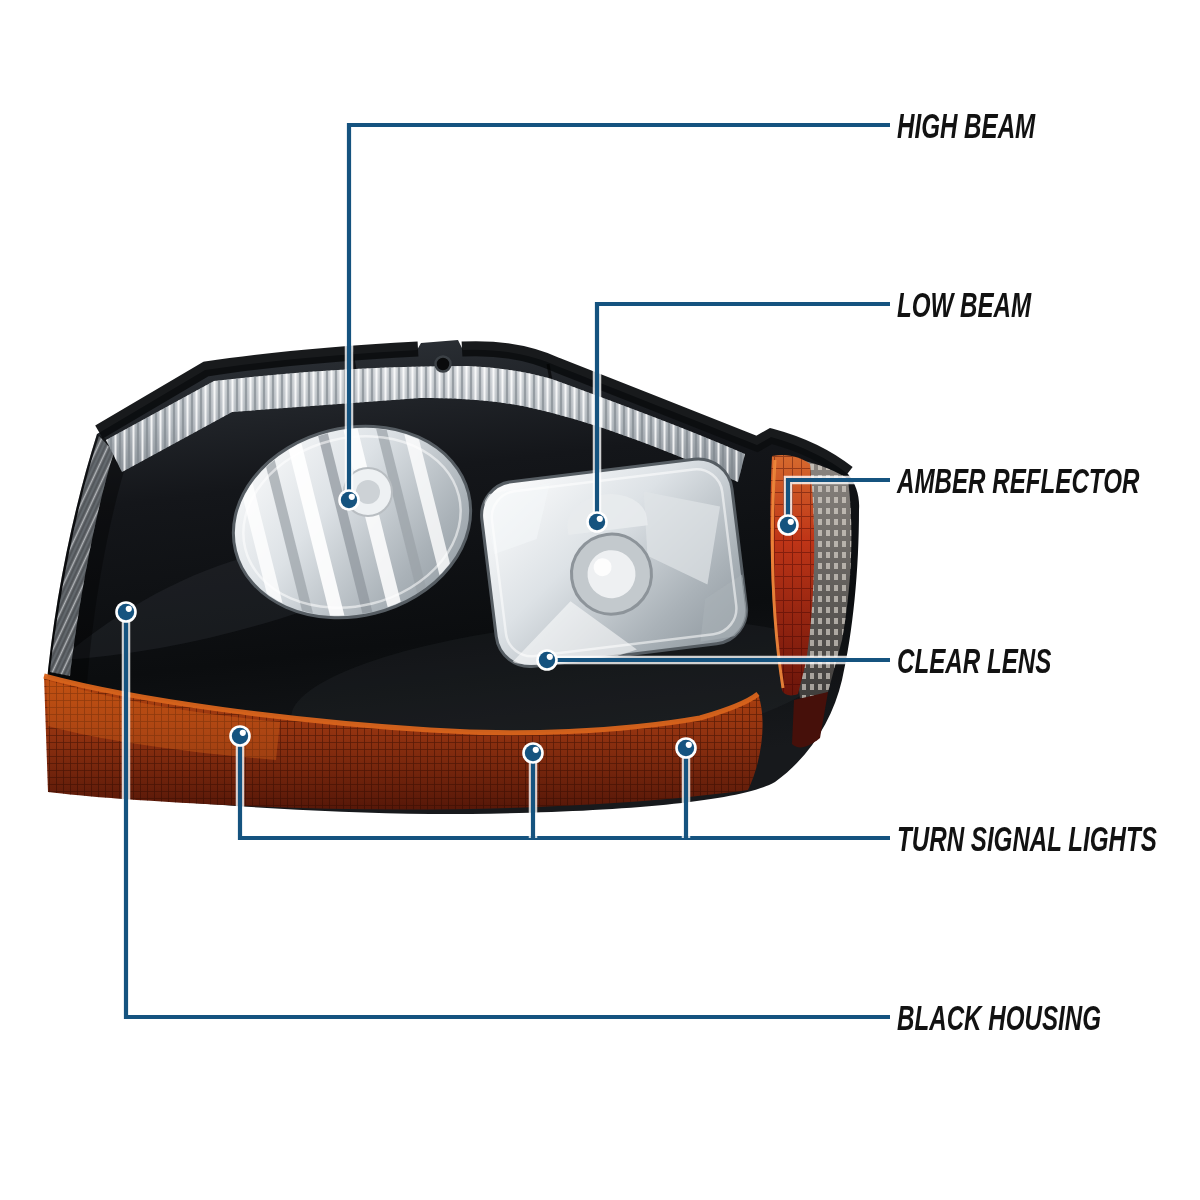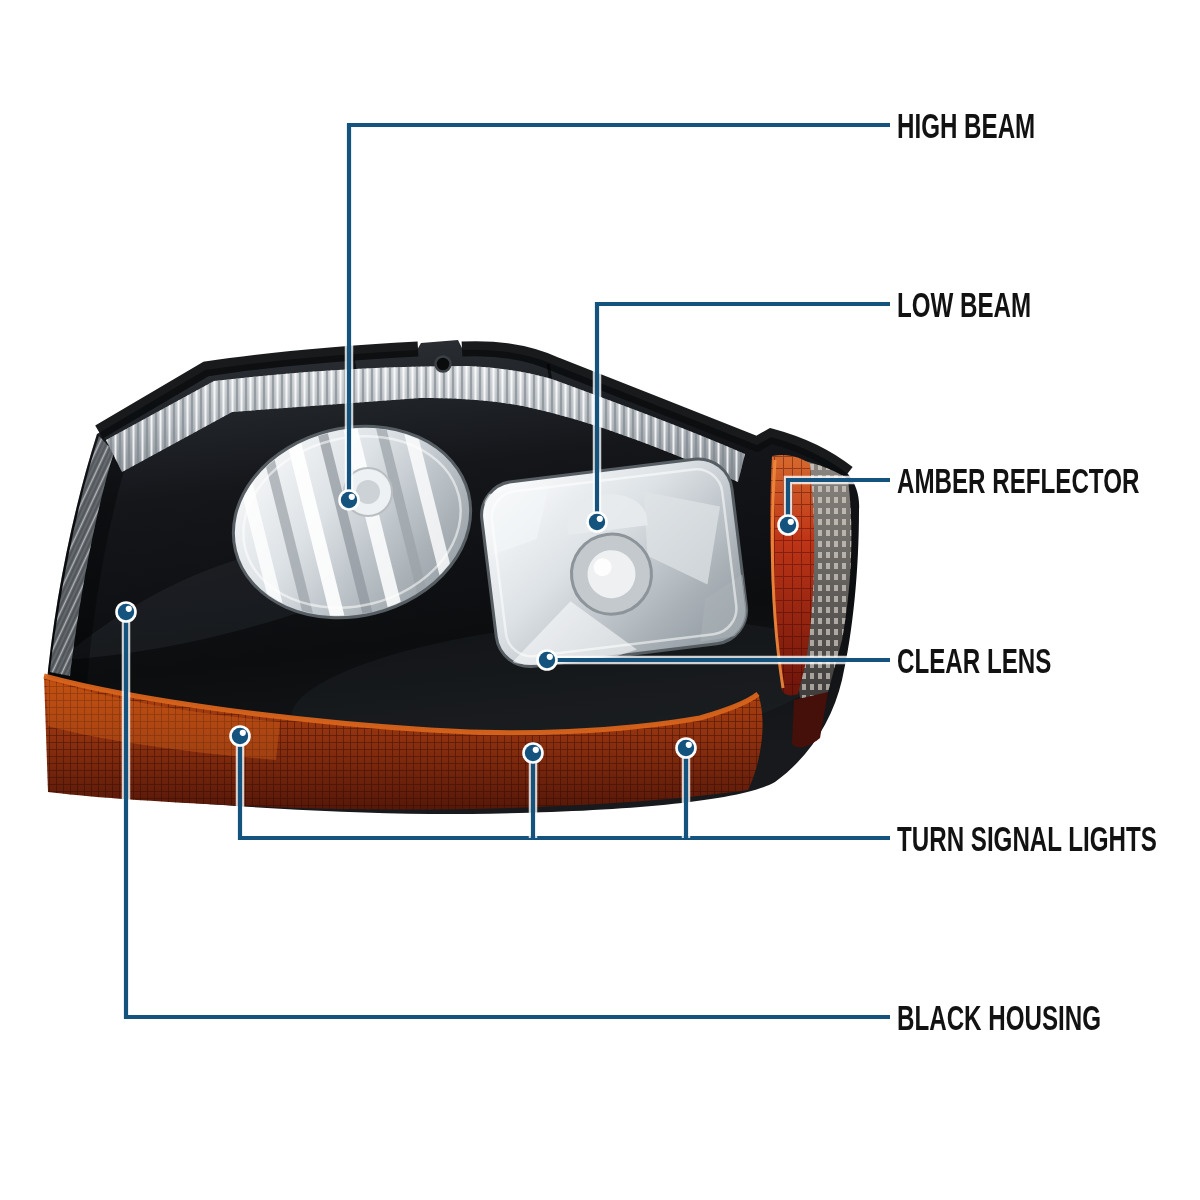--- a/index.html
+++ b/index.html
@@ -2,21 +2,21 @@
 <html><head>
 <meta charset="utf-8">
 <style>
   html,body{margin:0;padding:0;}
   body{
     width:1200px;height:1200px;position:relative;overflow:hidden;
     background:#ffffff;
     font-family:"Liberation Sans",sans-serif;
   }
   #scene,#callout-layer{position:absolute;left:0;top:0;width:1200px;height:1200px;}
-  #labels{position:absolute;left:0;top:0;width:1200px;height:884px;pointer-events:none;}
+  #labels{position:absolute;left:0;top:0;width:1200px;height:884px;pointer-events:none;font-style:italic;}
   .callout-label{
     position:absolute;
     font-weight:700;
     font-size:34.5px;
     line-height:34px;
     white-space:nowrap;
     letter-spacing:0px;
     transform:scaleX(0.70);
     transform-origin:left center;
   }

